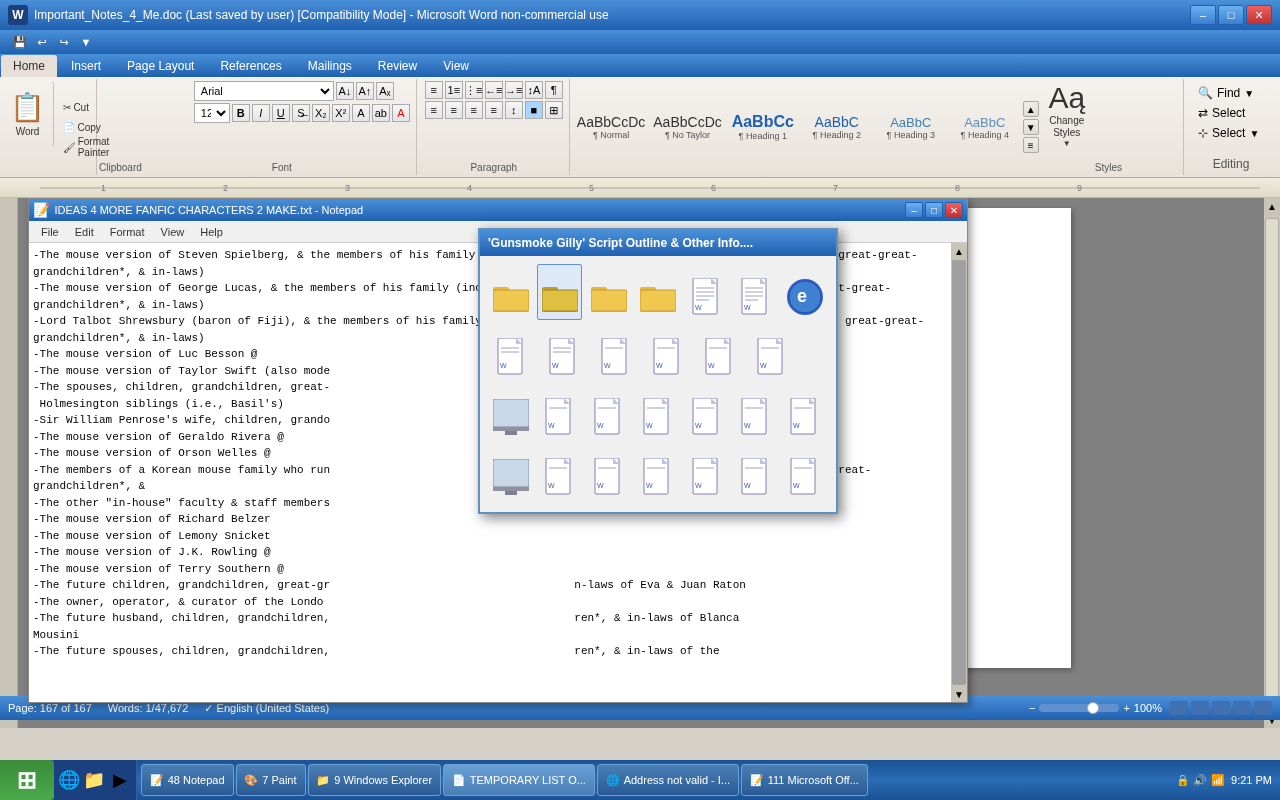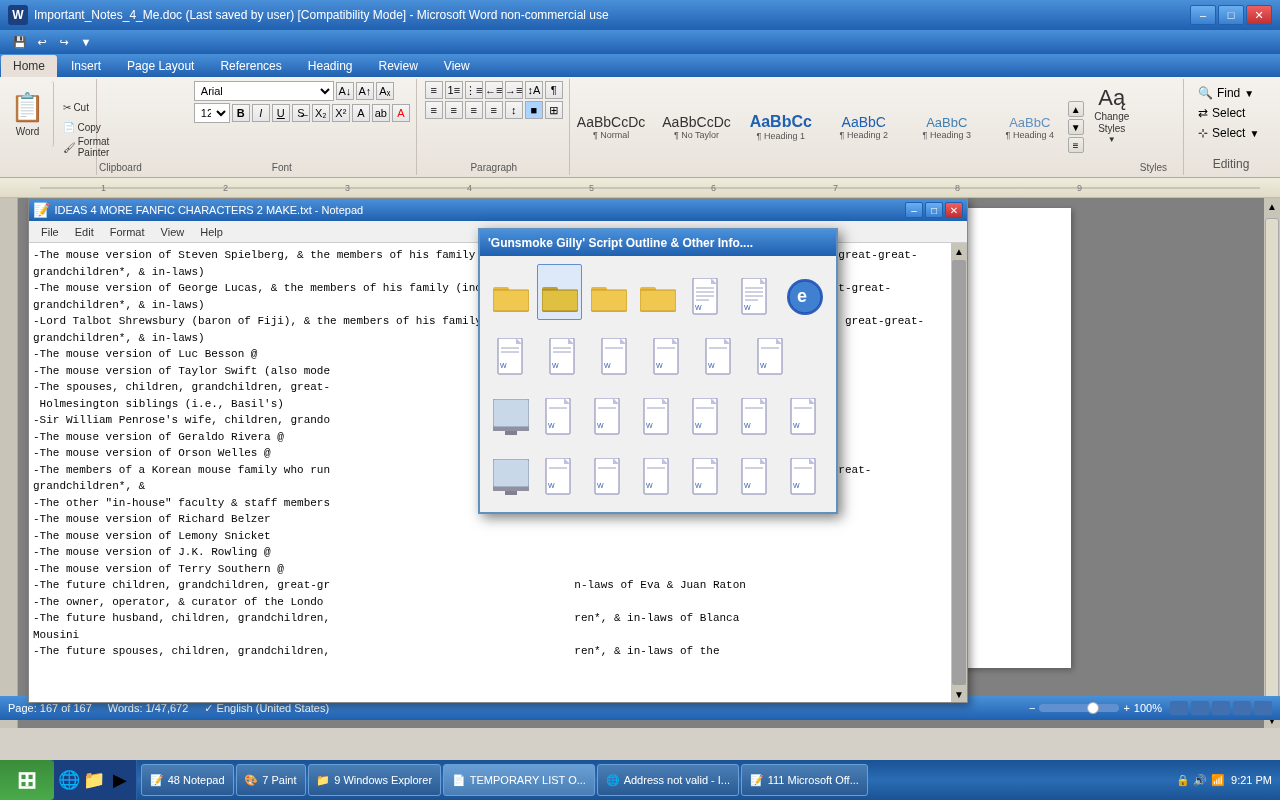--- a/index.html
+++ b/index.html
@@ -105,21 +105,21 @@
     <div class="qa-btn">↪</div>
     <div class="qa-btn">▼</div>
   </div>
 
   <div class="ribbon">
     <div class="ribbon-tabs">
       <div class="ribbon-tab active">Home</div>
       <div class="ribbon-tab">Insert</div>
       <div class="ribbon-tab">Page Layout</div>
       <div class="ribbon-tab">References</div>
-      <div class="ribbon-tab">Heading</div>
+      <div class="ribbon-tab">Mailings</div>
       <div class="ribbon-tab">Review</div>
       <div class="ribbon-tab">View</div>
     </div>
     <div class="ribbon-content">
 
       <div class="clipboard-group">
         <div class="paste-btn-big">
           <div style="font-size:28px;">📋</div>
           <span>Word</span>
         </div>
@@ -190,21 +190,21 @@
           <div class="font-btn">≡</div>
           <div class="font-btn">≡</div>
           <div class="font-btn">↕</div>
           <div class="font-btn" style="background:#aad4ff;">■</div>
           <div class="font-btn">⊞</div>
         </div>
         <div style="font-size:10px;color:#555;text-align:center;margin-top:auto;">Paragraph</div>
       </div>
 
       <div style="display:flex;align-items:stretch;flex:1;border-right:1px solid #c8c0b8;">
-        <div style="display:flex;align-items:center;overflow:hidden;gap:11px;padding:2px;">
+        <div style="display:flex;align-items:center;overflow:hidden;gap:2px;padding:2px;">
           <div class="style-item">
             <div class="style-preview">AaBbCcDc</div>
             <div class="style-label">¶ Normal</div>
           </div>
           <div class="style-item">
             <div class="style-preview">AaBbCcDc</div>
             <div class="style-label">¶ No Taylor</div>
           </div>
           <div class="style-item">
             <div class="style-preview" style="font-size:16px;color:#2060b0;font-weight:bold;">AaBbCc</div>
@@ -222,21 +222,21 @@
             <div class="style-preview" style="font-size:13px;color:#6090c0;">AaBbC</div>
             <div class="style-label">¶ Heading 4</div>
           </div>
         </div>
         <div class="styles-scroll">
           <div class="styles-scroll-btn">▲</div>
           <div class="styles-scroll-btn">▼</div>
           <div class="styles-scroll-btn">≡</div>
         </div>
         <div class="change-styles-btn">
-          <div style="font-size:22px;">Aą</div>
+          <div style="font-size:30px;">Aą</div>
           <div style="font-size:10px;text-align:center;line-height:1.2;">Change<br>Styles</div>
           <div style="font-size:8px;">▼</div>
         </div>
         <div style="font-size:10px;color:#555;text-align:center;padding-bottom:2px;align-self:flex-end;padding-right:4px;">Styles</div>
       </div>
 
       <div style="padding:4px 8px;display:flex;flex-direction:column;min-width:90px;">
         <div style="display:flex;align-items:center;gap:4px;padding:3px 4px;cursor:pointer;border-radius:2px;">
           <span>🔍</span>
           <span style="font-size:12px;">Find</span>

